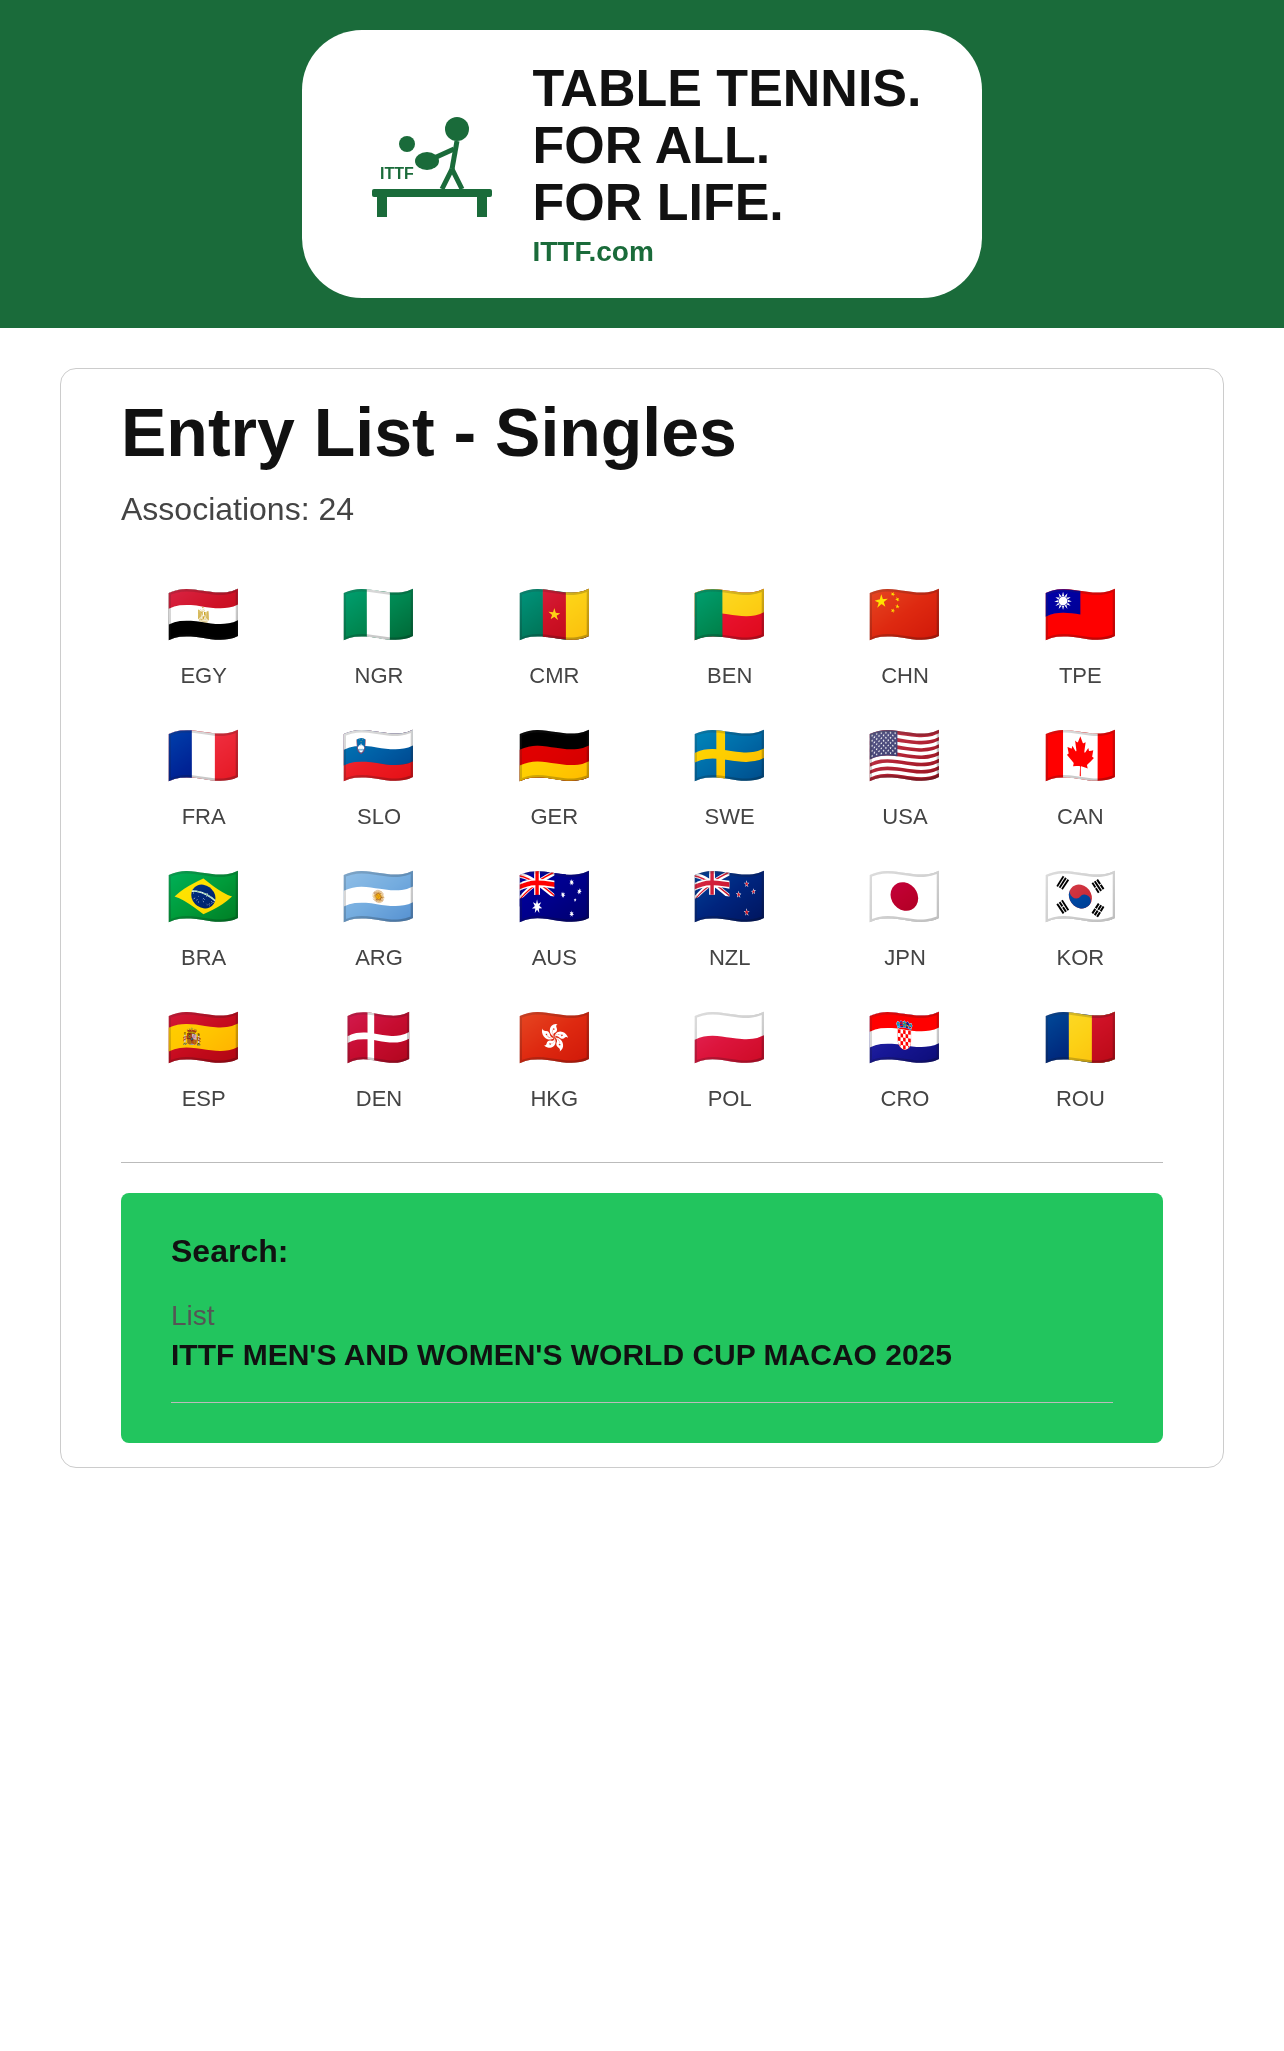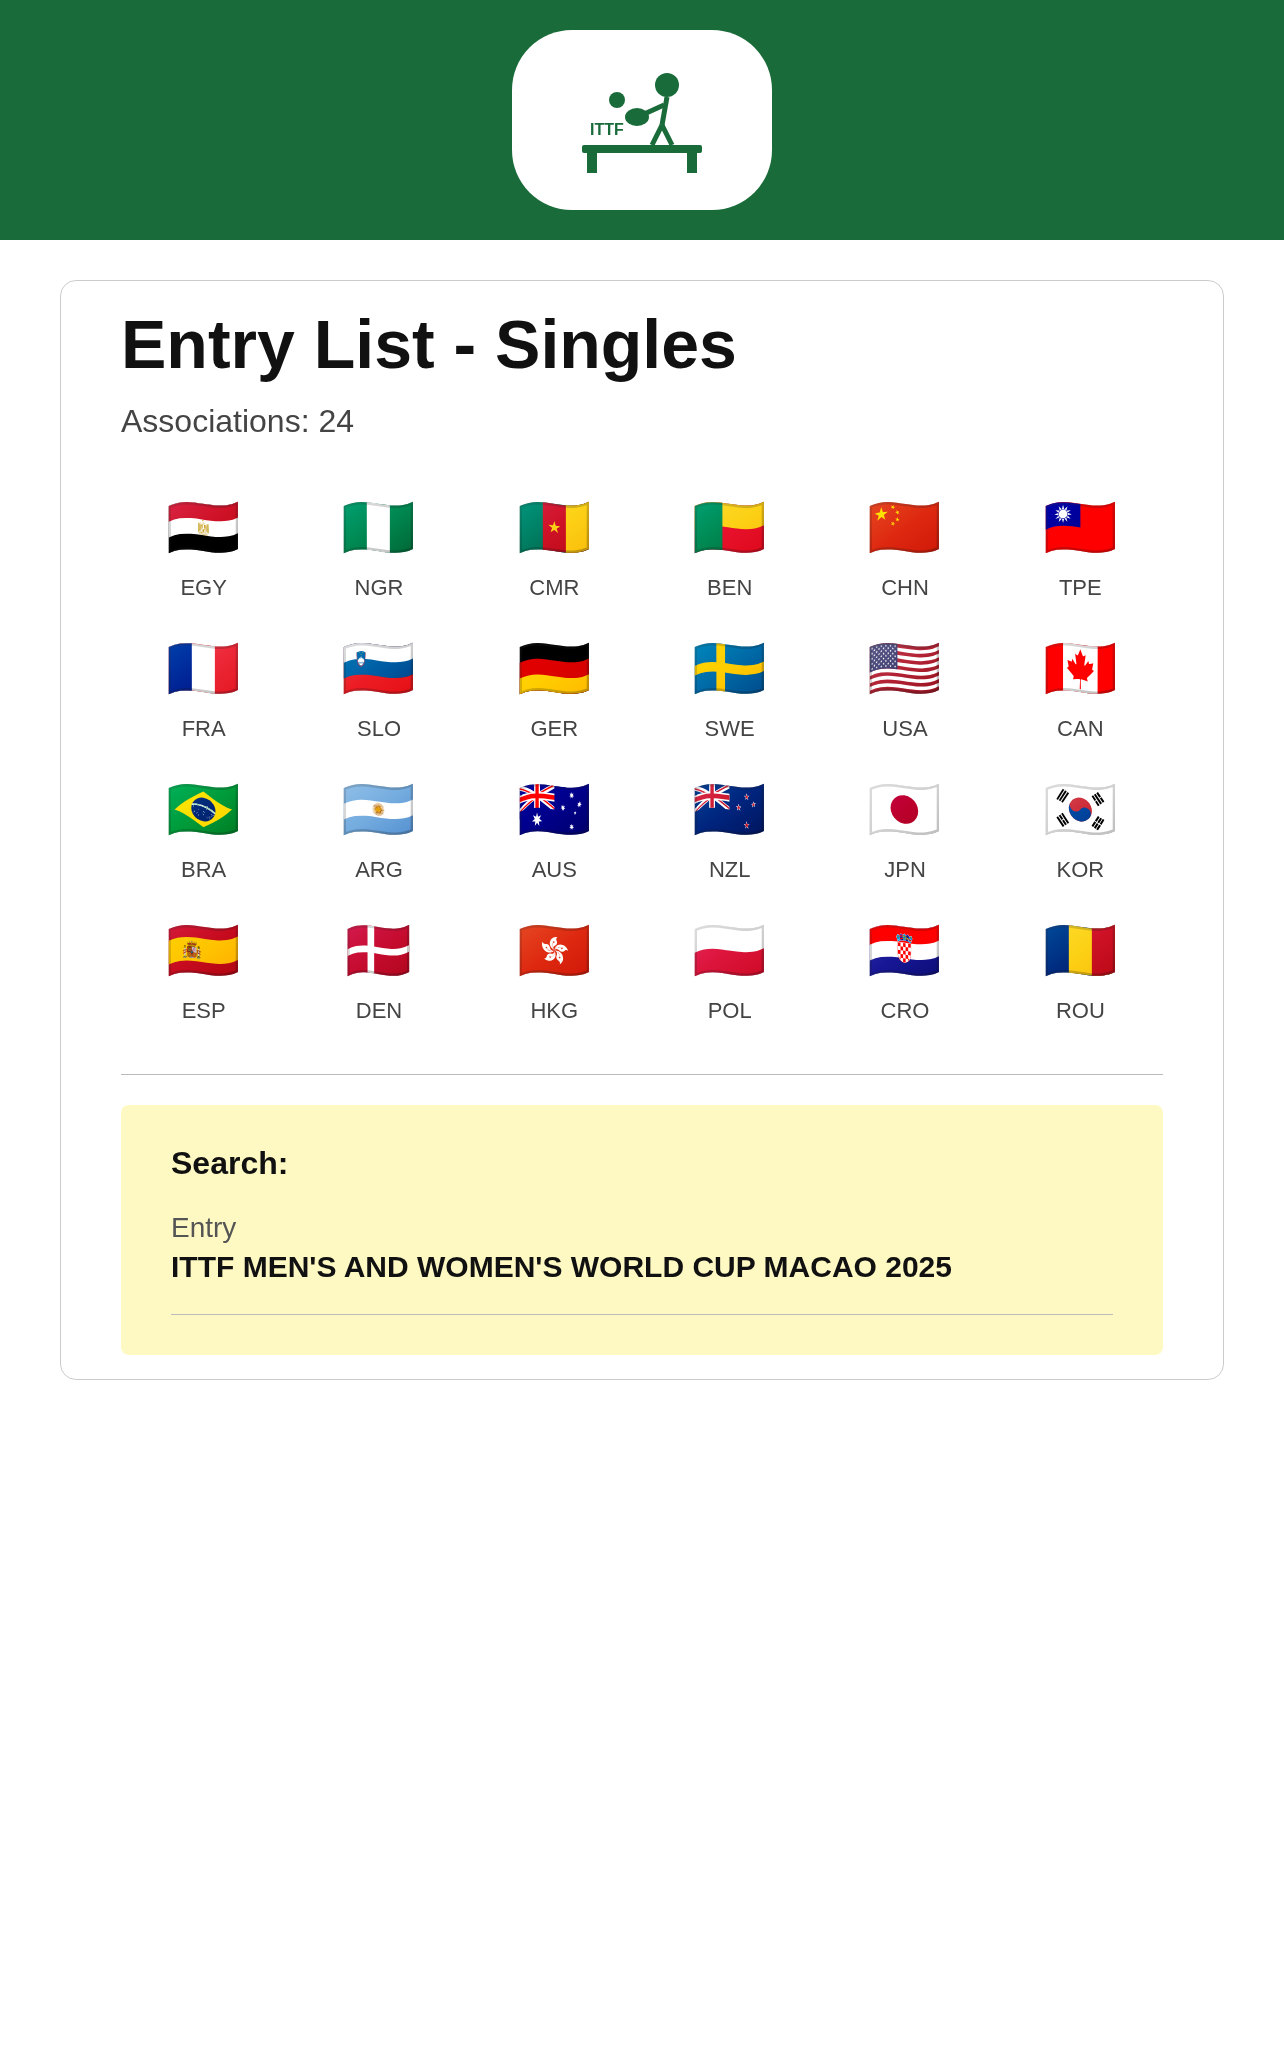--- a/index.html
+++ b/index.html
@@ -111,21 +111,21 @@
 
     
     .divider {
       border: none;
       border-top: 1.5px solid #bbb;
       margin: 30px 0;
     }
 
     
     .search-section {
-      background: #fef9c3;
+      background: #22c55e;
       border-radius: 8px;
       padding: 40px 50px;
     }
 
     .search-label {
       font-size: 32px;
       font-weight: 900;
       color: #111;
       margin-bottom: 30px;
     }
@@ -172,20 +172,28 @@
 
       <ellipse cx="65" cy="57" rx="12" ry="9" fill="#1a6b3a"></ellipse>
 
       <line x1="90" y1="65" x2="80" y2="85" stroke="#1a6b3a" stroke-width="5"></line>
       <line x1="90" y1="65" x2="100" y2="85" stroke="#1a6b3a" stroke-width="5"></line>
 
       <circle cx="45" cy="40" r="8" fill="#1a6b3a"></circle>
 
       <text x="18" y="75" font-size="16" font-weight="900" fill="#1a6b3a" font-family="Arial">ITTF</text>
     </svg>
+    <div class="logo-text-block">
+      <div class="logo-main-text">
+        <div>TABLE TENNIS.</div>
+        <div>FOR ALL.</div>
+        <div>FOR LIFE.</div>
+      </div>
+      <div class="logo-sub-text">ITTF.com</div>
+    </div>
   </div>
 </div>
 
 <div class="main-content">
   <div class="card">
 
     <h1 class="page-title">Entry List - Singles</h1>
 
     <div class="associations-count">
       <span>Associations:</span>&nbsp;<span>24</span>
@@ -289,21 +297,21 @@
           <div class="flag-label">ROU</div>
         </div>
       </div>
 
     <hr class="divider">
 
     <div class="search-section">
       <div class="search-label">Search:</div>
 
       <div class="search-field">
-        <div class="search-field-label">Entry</div>
+        <div class="search-field-label">List</div>
         <div class="search-field-value">ITTF MEN'S AND WOMEN'S WORLD CUP MACAO 2025</div>
       </div>
 
 
       <hr class="search-bottom-divider">
     </div>
 
   </div>
 </div>
 

